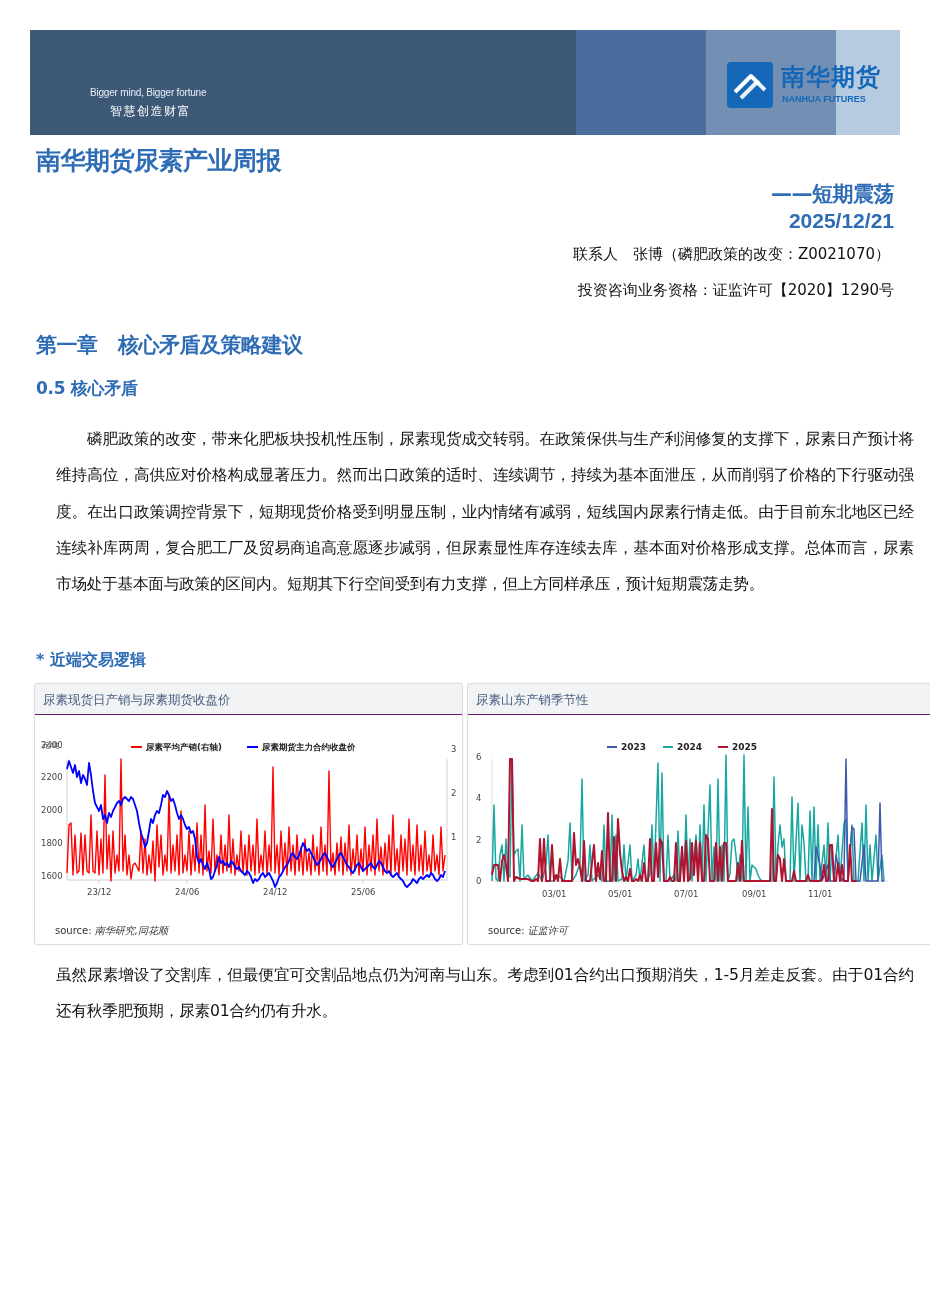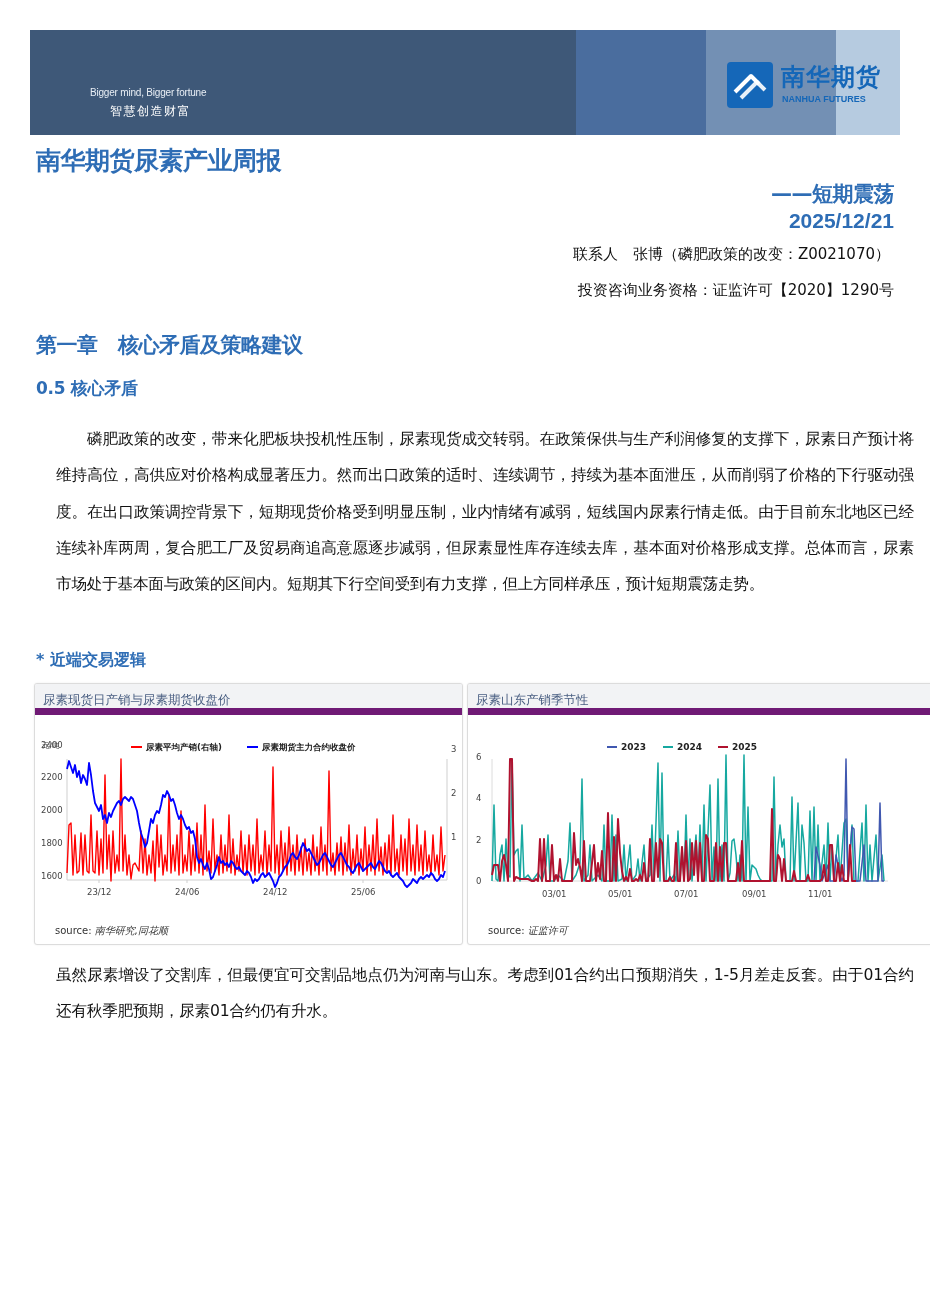--- a/index.html
+++ b/index.html
@@ -31,21 +31,21 @@
   .para { position: absolute; left: 36px; width: 858px; font-size: 15.6px; line-height: 36.3px; color: #111; text-align: justify; letter-spacing: -0.2px; margin-left: 20px; }
   .para1 { top: 421px; text-indent: 31px; }
   .para2 { top: 957px; }
 
   .logic-heading { position: absolute; left: 36px; top: 650px; font-size: 16px; font-weight: bold; color: #2e6db5; }
 
   
   .chart-card { position: absolute; top: 683px; height: 262px; background: #ffffff; border: 1px solid #dcdcdc; border-radius: 3px; box-shadow: 0 0 2px rgba(0,0,0,0.08); overflow: hidden; }
   .chart-card.left { left: 34px; width: 429px; }
   .chart-card.right { left: 467px; width: 513px; }
-  .chart-header { height: 31px; background: #f2f3f5; border-bottom: 7px solid #701a75; padding-left: 8px; line-height: 31px; font-size: 12.5px; color: #4a5f82; }
+  .chart-header { height: 31px; background: #f2f3f5; border-bottom: 1px solid #701a75; padding-left: 8px; line-height: 31px; font-size: 12.5px; color: #4a5f82; }
   .chart-svg { position: absolute; left: 0; top: 31px; }
   .chart-source { position: absolute; left: 20px; bottom: 6px; font-size: 10px; color: #333; font-family: "DejaVu Sans", sans-serif; }
   .chart-source i { font-style: italic; }
   .axis-text { font-family: "DejaVu Sans", sans-serif; font-size: 8.5px; fill: #444; }
   .legend-text { font-family: "DejaVu Sans", sans-serif; font-size: 9px; font-weight: bold; fill: #222; }
 </style>
 </head>
 <body>
 
 <div class="banner">

